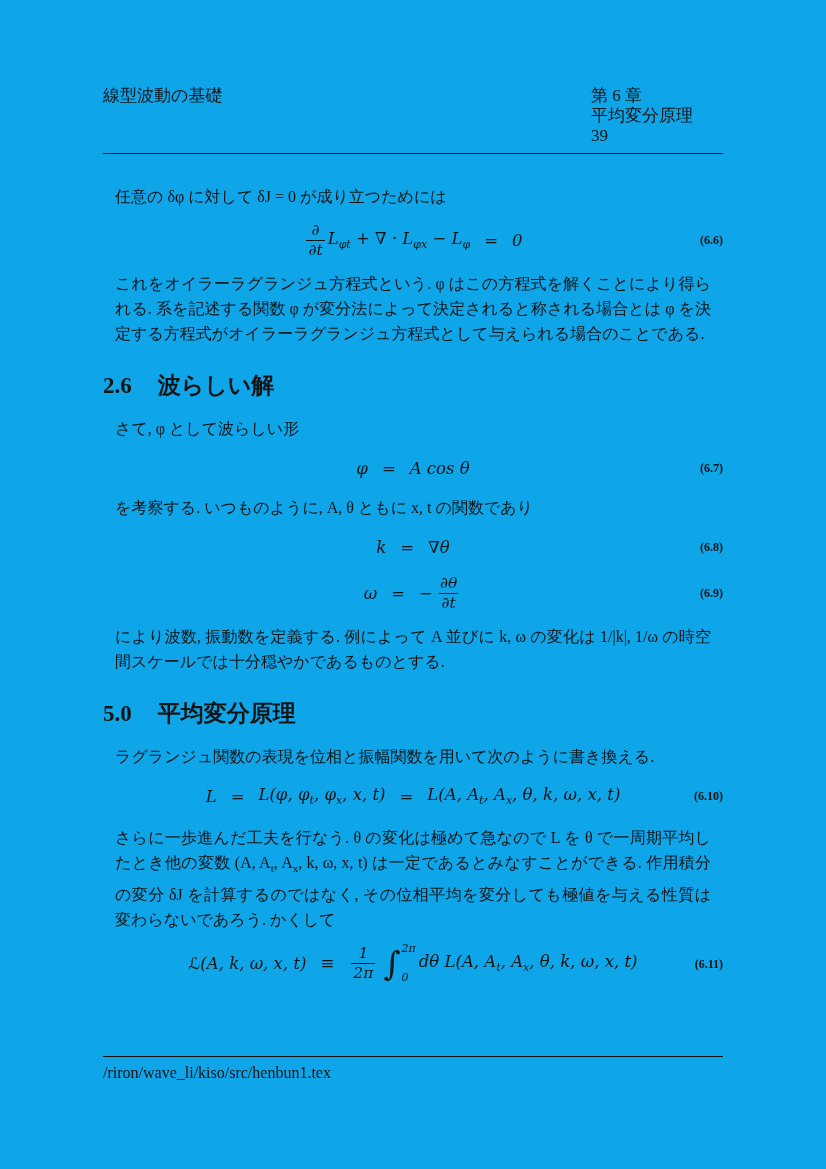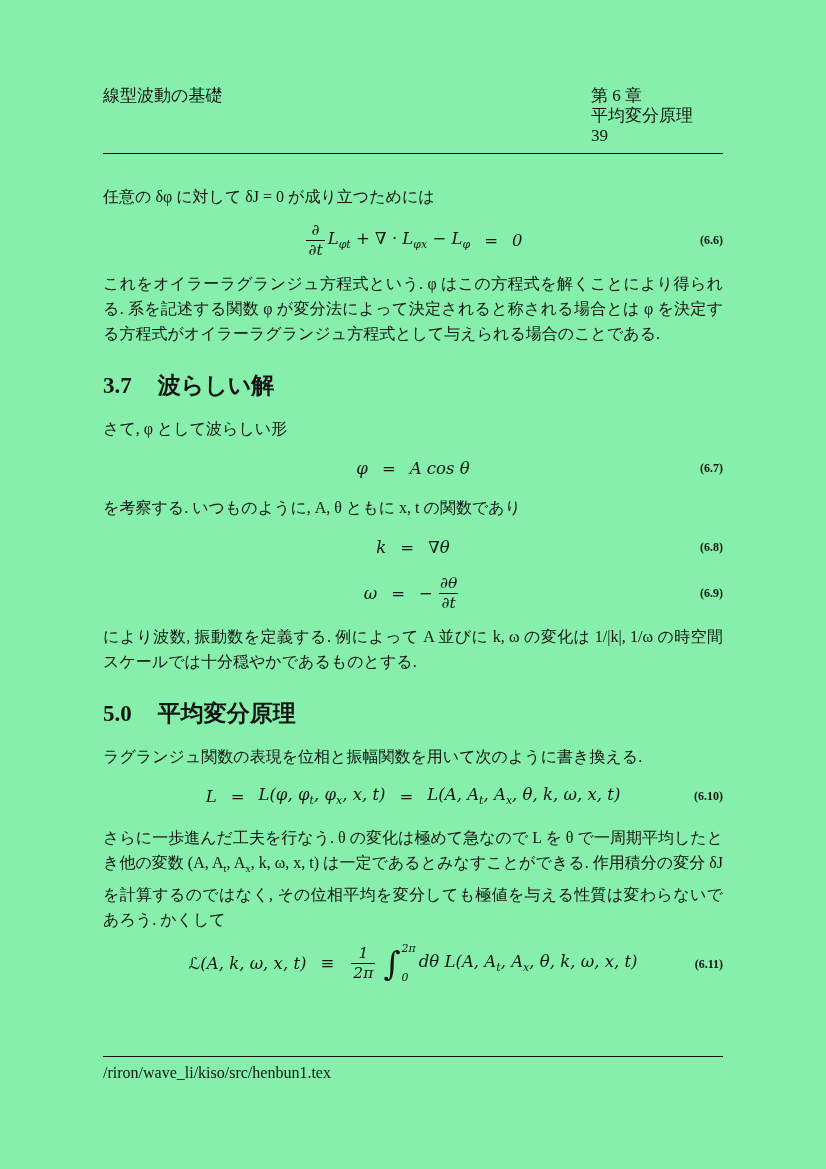--- a/index.html
+++ b/index.html
@@ -1,40 +1,40 @@
 <!DOCTYPE html>
 <html><head>
 <meta charset="utf-8">
 <style>
   html,body{margin:0;padding:0;background:#e8e8e8;}
   .page{
     position:relative;
     width:826px;height:1169px;
     margin:0 auto;
-    background:#86efac;
+    background:#0ea5e9;
     color:#141414;
     font-family:"Liberation Serif","DejaVu Serif",serif;
     overflow:hidden;
     box-sizing:border-box;
     padding:86px 103px 0 103px;
   }
   
   .pagehead{
     display:flex;justify-content:space-between;align-items:baseline;
     font-size:17px;line-height:20px;
     border-bottom:1.4px solid #111;
     padding-bottom:7px;
   }
   .pagehead .rhs{display:flex;align-items:baseline;flex-direction:column;}
   .pagehead .chapter{margin-right:16px;}
   .pagehead .chapter-title{margin-right:30px;}
   
   main{margin-top:30px;}
   .para{
-    font-size:16px;line-height:25px;margin:0;
+    font-size:16px;line-height:25px;margin:12px;
     text-align:justify;
   }
   .para-gap{margin-top:14px;}
   h2.section{
     font-size:23px;font-weight:bold;
     margin:26px 0 16px 0;line-height:28px;
   }
   h2.section .secnum{margin-right:26px;}
   
   .eqline{
@@ -107,21 +107,21 @@
         <span>L<sub>φt</sub> + ∇ · L<sub>φx</sub> − L<sub>φ</sub></span>
         <span class="mrel">=</span>
         <span>0</span>
       </span>
       <span class="eqtag">(6.6)</span>
     </div>
 
     <p class="para">これをオイラーラグランジュ方程式という. φ はこの方程式を解くことにより得られる. 系を記述する関数 φ が変分法によって決定されると称される場合とは φ を決定する方程式がオイラーラグランジュ方程式として与えられる場合のことである.</p>
 
     <h2 class="section">
-      <span class="secnum">3.7</span><span>波らしい解</span>
+      <span class="secnum">2.6</span><span>波らしい解</span>
     </h2>
 
     <p class="para">さて, φ として波らしい形</p>
 
     <div class="eqline">
       <span class="eqmath">
         <span>φ</span>
         <span class="mrel">=</span>
         <span>A cos θ</span>
       </span>

